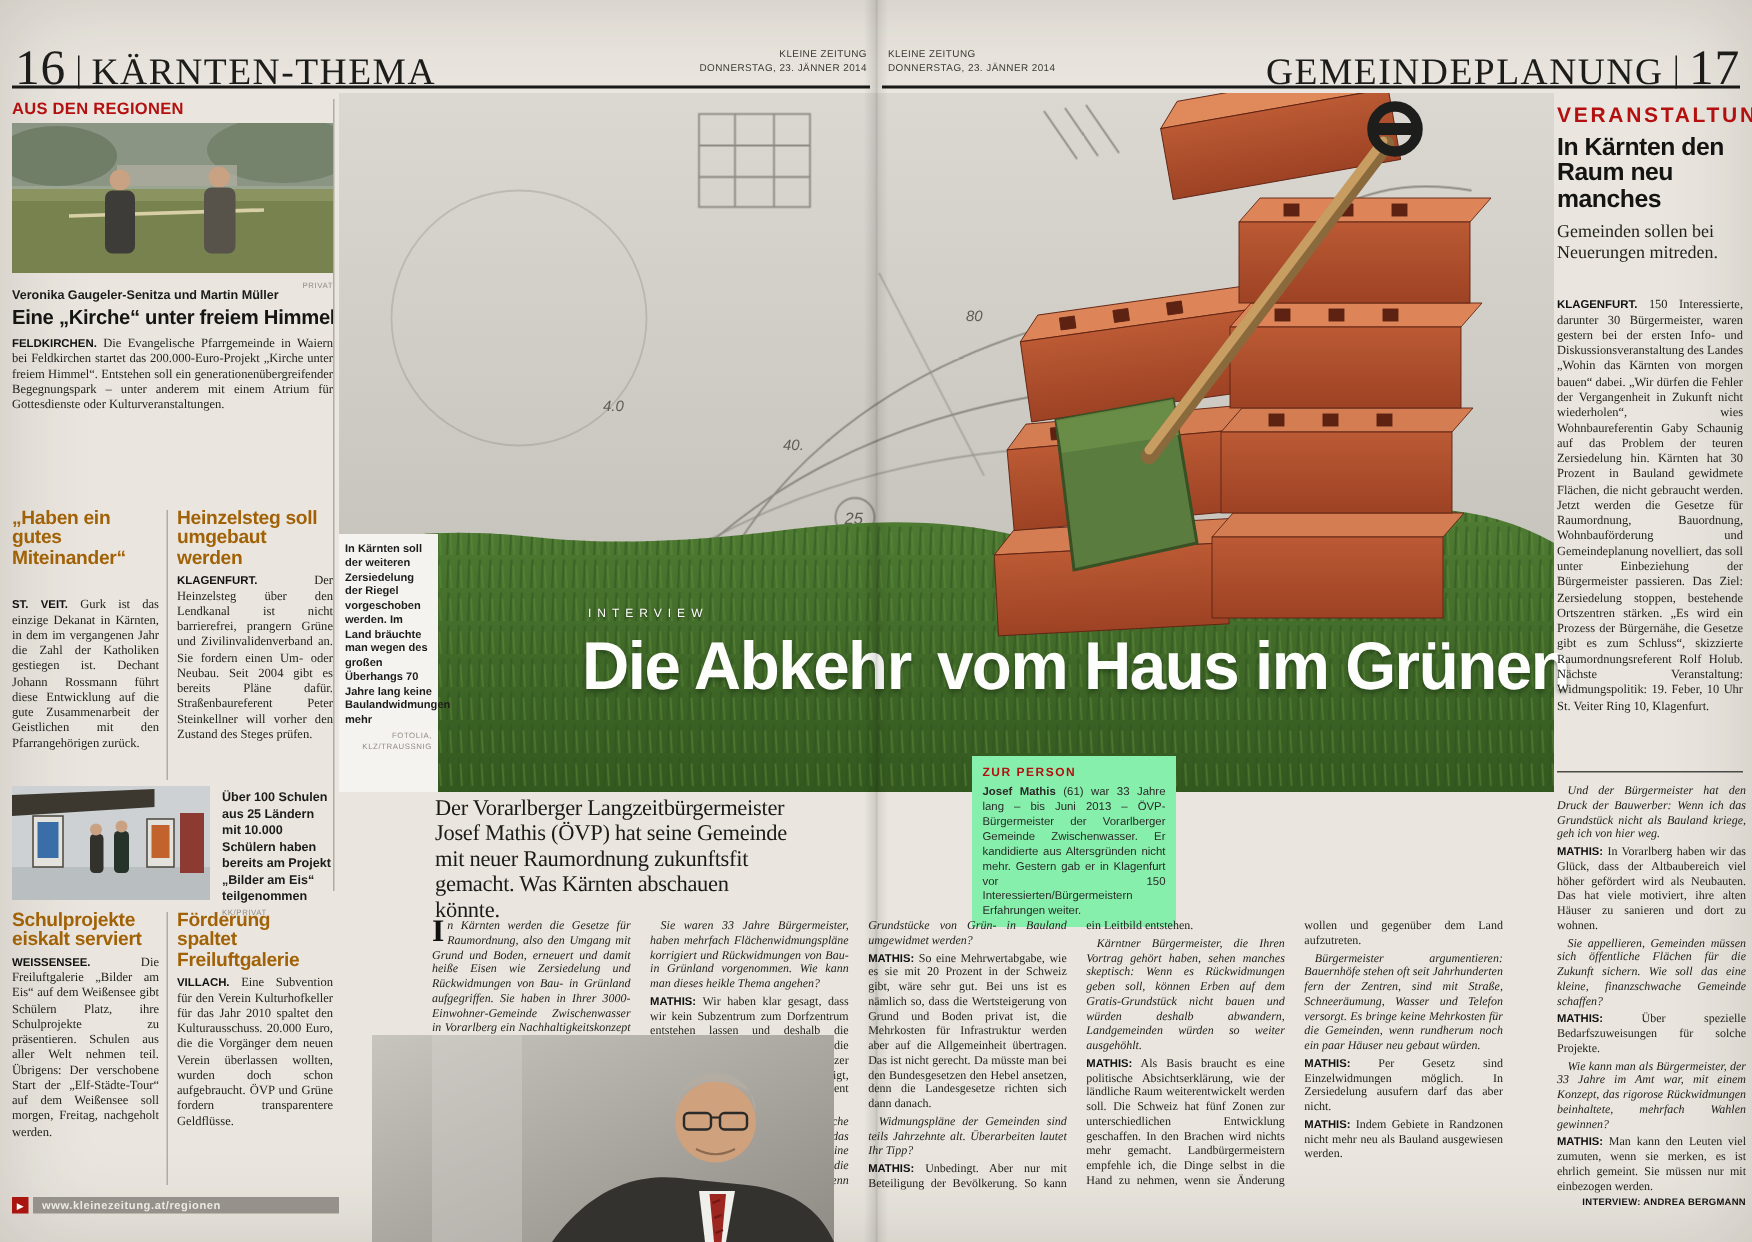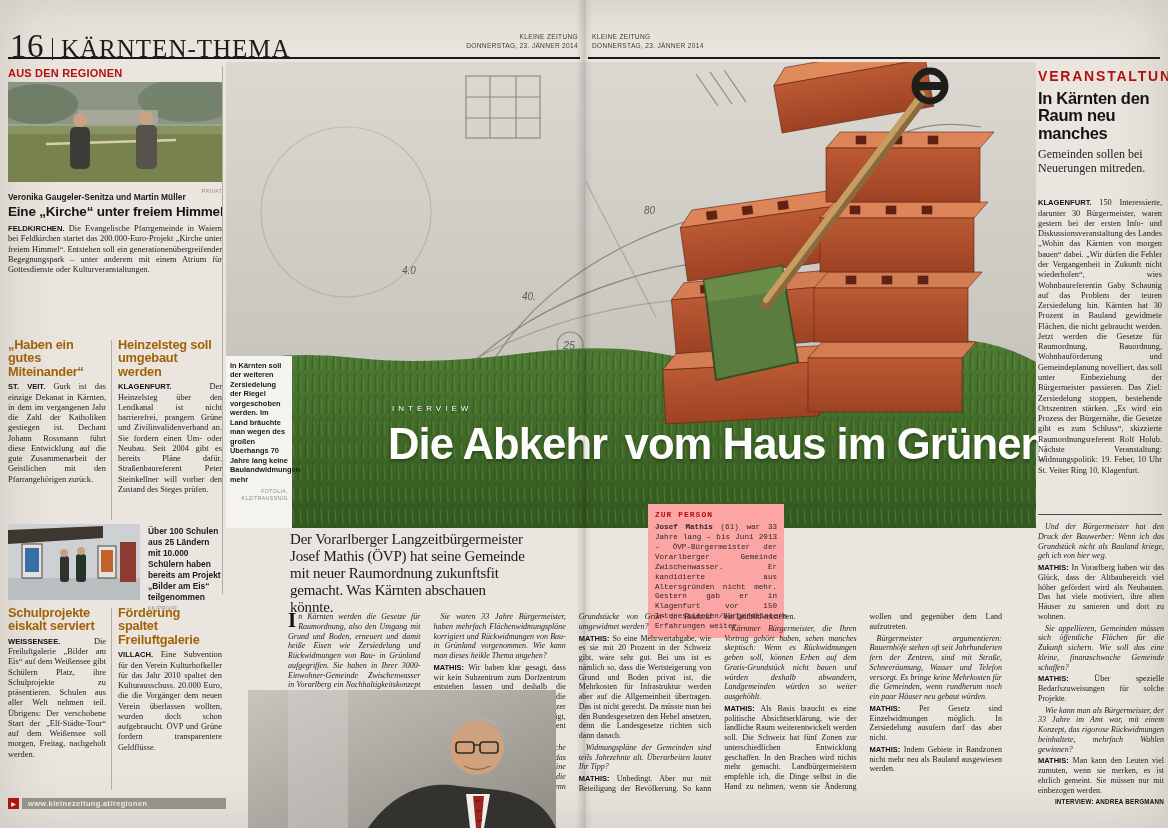--- a/index.html
+++ b/index.html
@@ -31,21 +31,21 @@
 
   
   .kicker{font-family:"Liberation Sans",sans-serif;color:#fff;font-size:8px;letter-spacing:4px;font-weight:400;text-shadow:0 1px 2px rgba(0,0,0,.5);}
   .bigheadline{font-family:"Liberation Sans",sans-serif;font-weight:700;color:#fdfdfb;font-size:45px;letter-spacing:-1px;white-space:nowrap;transform:scaleX(.97);transform-origin:left;text-shadow:0 2px 3px rgba(20,40,15,.45);}
   .bigheadline .gap{margin-left:18px;}
   .featcap{background:#f5f3ef;font-family:"Liberation Sans",sans-serif;font-weight:700;font-size:7.4px;line-height:1.28;color:#1b1b19;padding:5px 4px;}
   .featcap .credit{display:block;text-align:right;margin-top:4px;font-weight:400;}
 
   
   .intro{font-size:15px;line-height:1.14;letter-spacing:-.2px;color:#1a1a18;}
-  .person{background:#fca5a5;padding:6px 7px;font-family:Liberation Mono, monospace;font-size:7.6px;line-height:1.3;text-align:justify;color:#2a2926;}
+  .person{background:#86efac;padding:6px 7px;font-family:Liberation Sans, sans-serif;font-size:7.6px;line-height:1.3;text-align:justify;color:#2a2926;}
   .person .plabel{display:block;font-weight:700;color:#b3100f;font-size:8px;letter-spacing:1px;margin-bottom:3px;}
   .person .pname{font-weight:700;}
   .iv{column-count:5;column-gap:13px;height:216px;overflow:hidden;}
   .iv p,.ivn p{margin:0 0 2px 0;font-size:8px;line-height:1.22;text-align:justify;color:#23221f;}
   .q{font-style:italic;text-indent:7px;}
   .q.first{text-indent:0;}
   .q.first::first-letter{font-style:normal;font-weight:700;font-size:21px;float:left;line-height:17px;margin:0 2px 0 0;color:#111;}
   .spk{font-family:"Liberation Sans",sans-serif;font-weight:700;font-style:normal;font-size:7.5px;color:#111;}
   .byline{font-family:"Liberation Sans",sans-serif;font-weight:700;font-size:6.3px;text-align:right;letter-spacing:.2px;color:#111;margin-top:3px;}
 
@@ -68,20 +68,23 @@
   <div class="abs dateblock" style="left:430px;top:33px;width:148px;text-align:right;">
     <div>KLEINE ZEITUNG</div>
     <div>DONNERSTAG, 23. JÄNNER 2014</div>
   </div>
   <div class="abs rule" style="left:8px;top:57px;width:572px;height:2px;"></div>
 
   <div class="abs dateblock" style="left:592px;top:33px;width:160px;">
     <div>KLEINE ZEITUNG</div>
     <div>DONNERSTAG, 23. JÄNNER 2014</div>
   </div>
+  <div class="abs" style="right:8px;top:28px;text-align:right;">
+    <span class="section-title">GEMEINDEPLANUNG</span><span class="hbar"></span><span class="pagenum">17</span>
+  </div>
   <div class="abs rule" style="left:588px;top:57px;width:572px;height:2px;"></div>
 
   <div class="abs redlabel" style="left:8px;top:67px;">AUS DEN REGIONEN</div>
 
   <svg class="abs" style="left:8px;top:82px;" width="214" height="100" viewBox="0 0 214 100">
     <rect width="214" height="100" fill="#9aa592"></rect>
     <rect y="0" width="214" height="42" fill="#8a9584"></rect>
     <ellipse cx="30" cy="22" rx="40" ry="20" fill="#707d67"></ellipse>
     <ellipse cx="180" cy="18" rx="50" ry="22" fill="#76836c"></ellipse>
     <rect x="70" y="28" width="80" height="14" fill="#b4b0a3" opacity=".7"></rect>
@@ -104,21 +107,21 @@
 
   <div class="abs headline-s" style="left:8px;top:205px;width:216px;">Eine „Kirche“ unter freiem Himmel</div>
   <div class="abs body-text" style="left:8px;top:224px;width:214px;">
     <span class="lead">FELDKIRCHEN.</span>
     <span>Die Evangelische Pfarrgemeinde in Waiern bei Feldkirchen startet das 200.000-Euro-Projekt „Kirche unter freiem Himmel“. Entstehen soll ein generationenübergreifender Begegnungspark – unter anderem mit einem Atrium für Gottesdienste oder Kulturveranstaltungen.</span>
   </div>
 
   <div class="abs vrule" style="left:111px;top:340px;height:180px;"></div>
   <div class="abs" style="left:8px;top:338px;width:98px;">
     <div class="headline-m">„Haben ein gutes Miteinander“</div>
-    <div class="body-text" style="margin-top:4px;">
+    <div class="body-text" style="margin-top:20px;">
       <span class="lead">ST. VEIT.</span>
       <span>Gurk ist das einzige Dekanat in Kärnten, in dem im vergangenen Jahr die Zahl der Katholiken gestiegen ist. Dechant Johann Rossmann führt diese Entwicklung auf die gute Zusammenarbeit der Geistlichen mit den Pfarrangehörigen zurück.</span>
     </div>
   </div>
   <div class="abs" style="left:118px;top:338px;width:104px;">
     <div class="headline-m">Heinzelsteg soll umgebaut werden</div>
     <div class="body-text" style="margin-top:4px;">
       <span class="lead">KLAGENFURT.</span>
       <span>Der Heinzelsteg über den Lendkanal ist nicht barrierefrei, prangern Grüne und Zivilinvalidenverband an. Sie fordern einen Um- oder Neubau. Seit 2004 gibt es bereits Pläne dafür. Straßenbaureferent Peter Steinkellner will vorher den Zustand des Steges prüfen.</span>
     </div>

